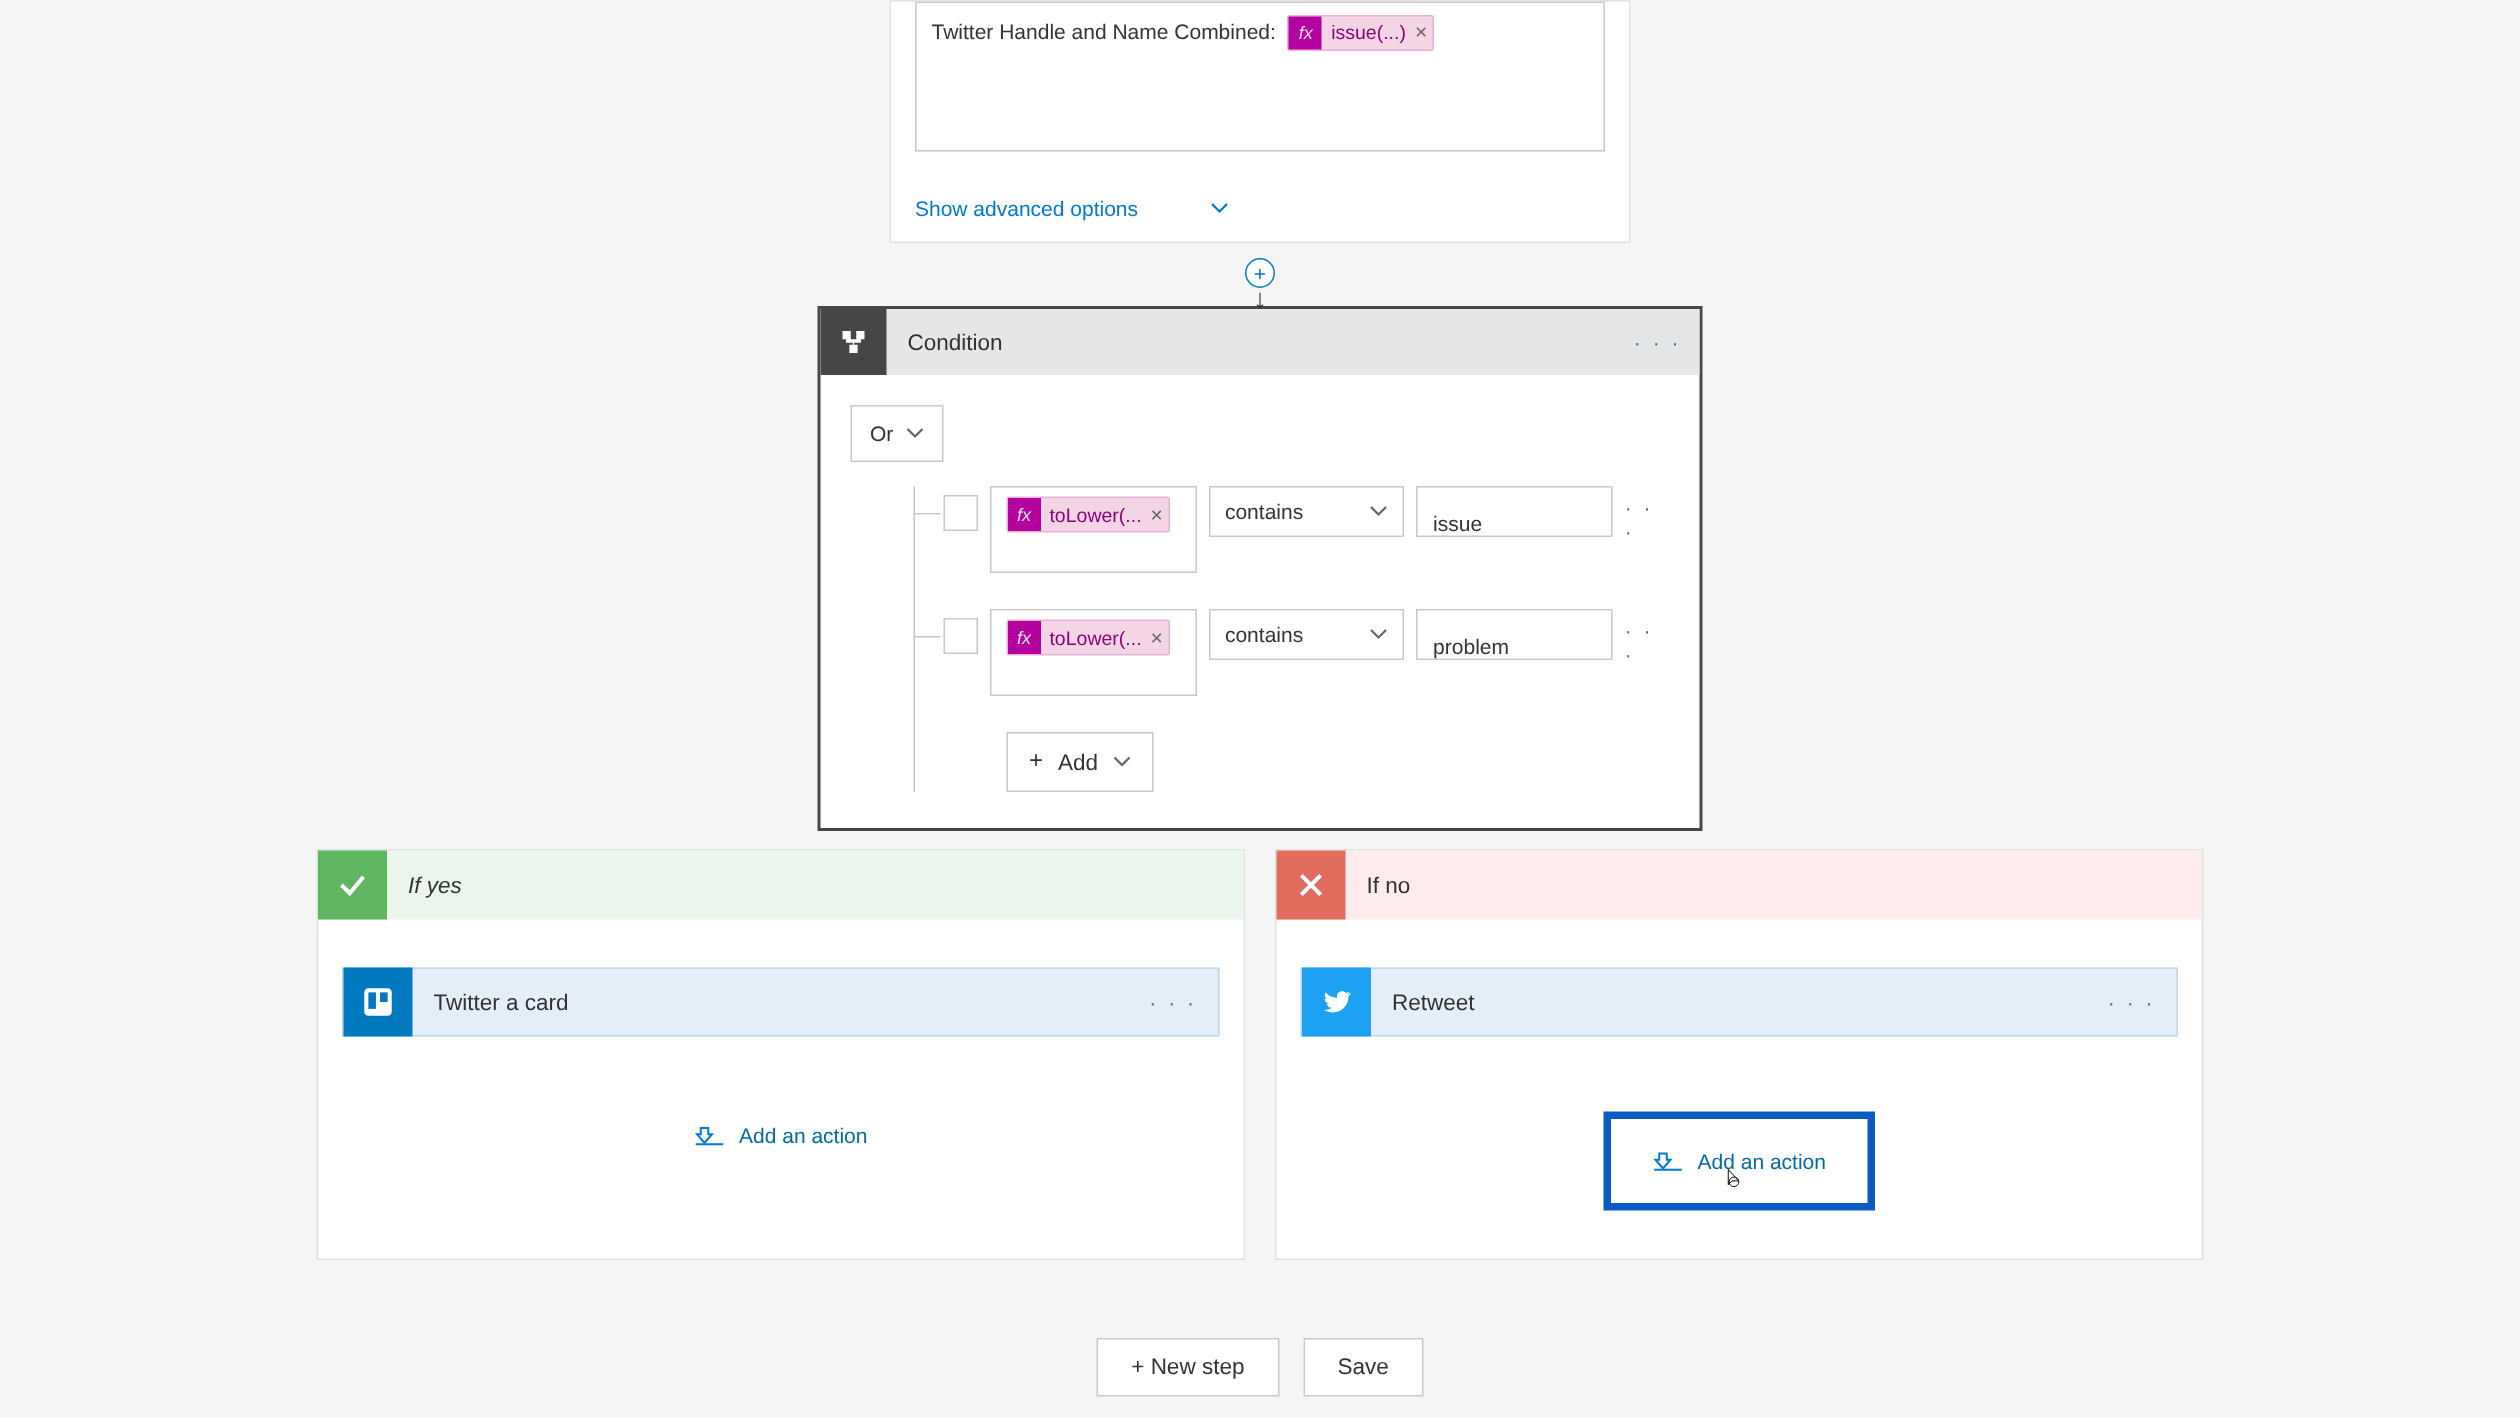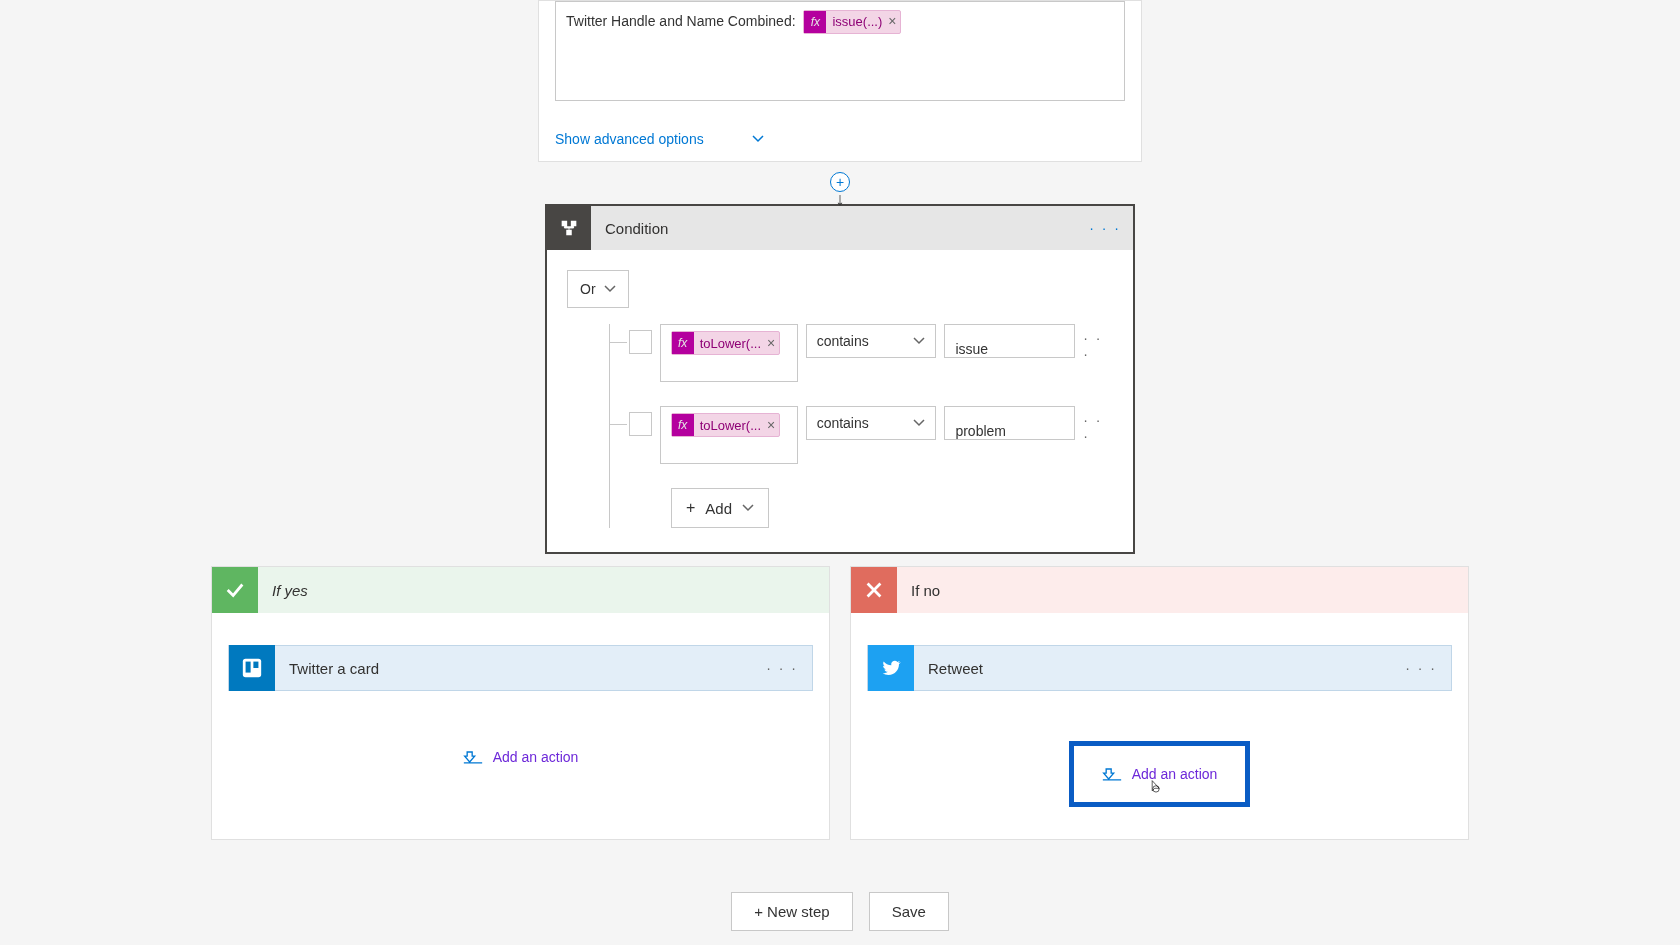--- a/index.html
+++ b/index.html
@@ -11,21 +11,21 @@
   padding-top: 0;
 }
 .canvas {
   width: 1680px;
   margin: 0 auto;
   position: relative;
 }
 
 
 .action-card-top {
-  width: 604px;
+  width: 494px;
   margin: 0 auto;
   background: #fff;
   border: 1px solid #e0e0e0;
 }
 .action-body {
   padding: 0 16px 16px;
 }
 .desc-box {
   width: 100%;
   min-height: 100px;
@@ -249,21 +249,21 @@
 .twitter-icon svg { width:22px; height:22px; fill:#fff; }
 .ac-title { margin-left:14px; font-size:15px; color:#323130; }
 .ac-more { position:absolute; right:14px; color:#666; letter-spacing:2px; cursor:pointer; }
 
 .add-action-row {
   display:flex; justify-content:center;
   margin-top: 50px;
 }
 .add-action {
   display:inline-flex; align-items:center;
-  color:#6d28d9;
+  color:#0369a1;
   font-size: 14px;
   padding: 8px 14px;
   cursor:pointer;
 }
 .add-action svg { width:20px; height:14px; fill:none; stroke:#0078d4; stroke-width:1.6; margin-right:10px; }
 .highlighted {
   border: 5px solid #0a5cc4;
   padding: 20px 28px;
   position:relative;
 }

